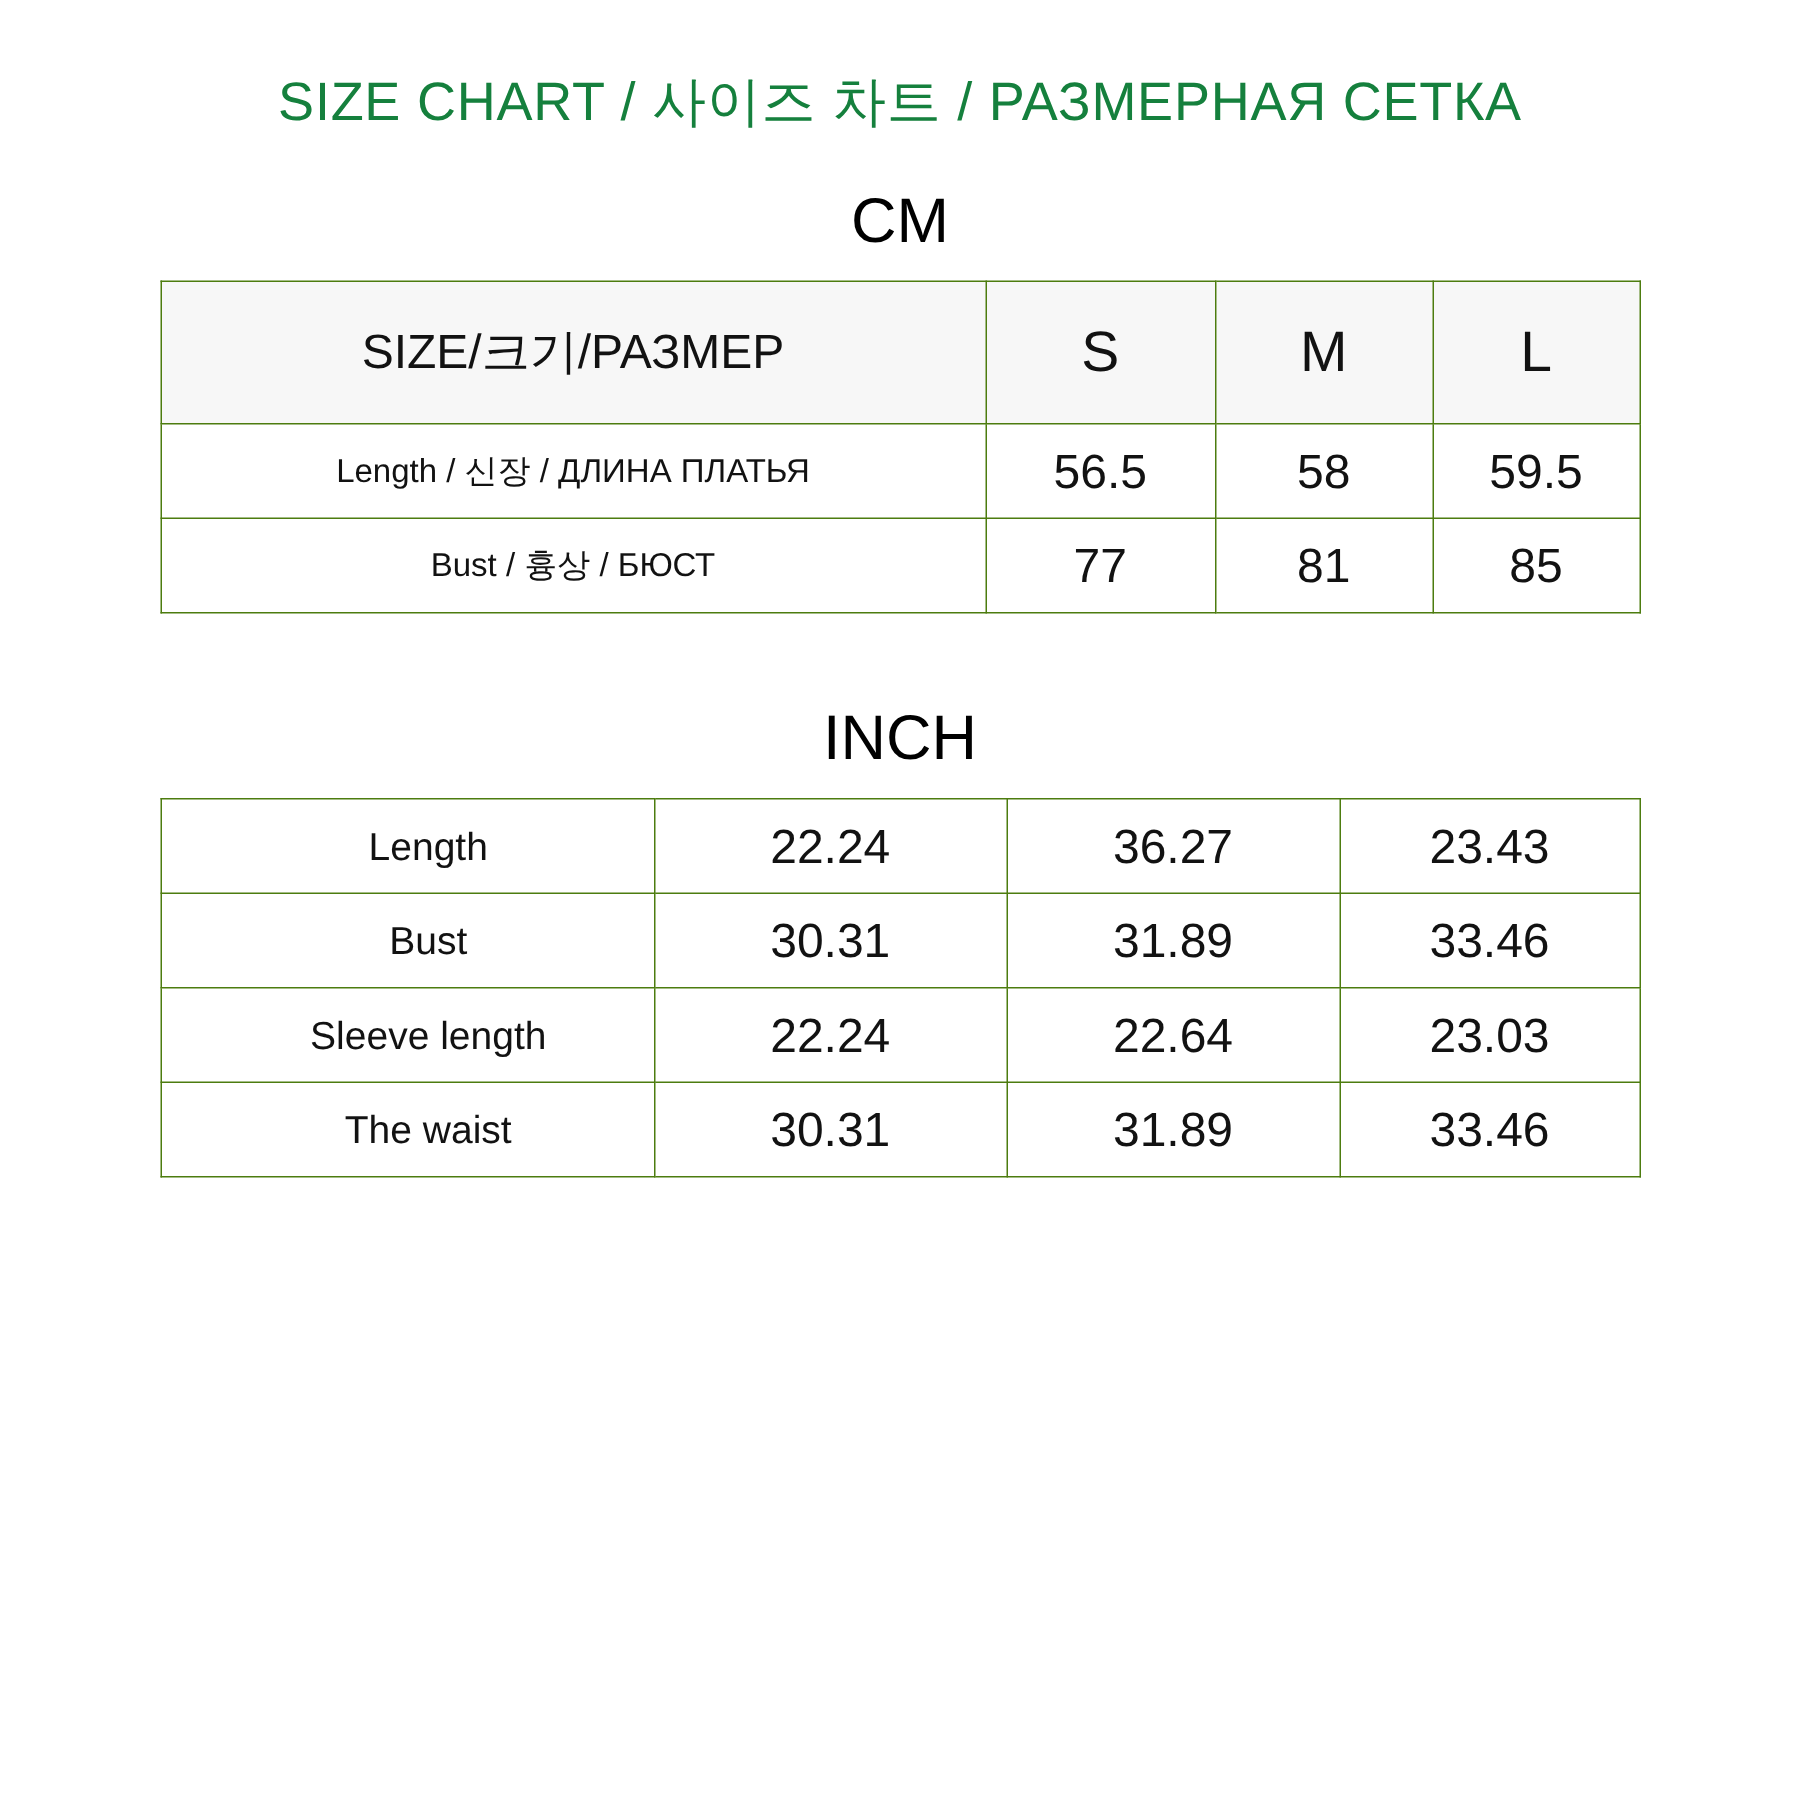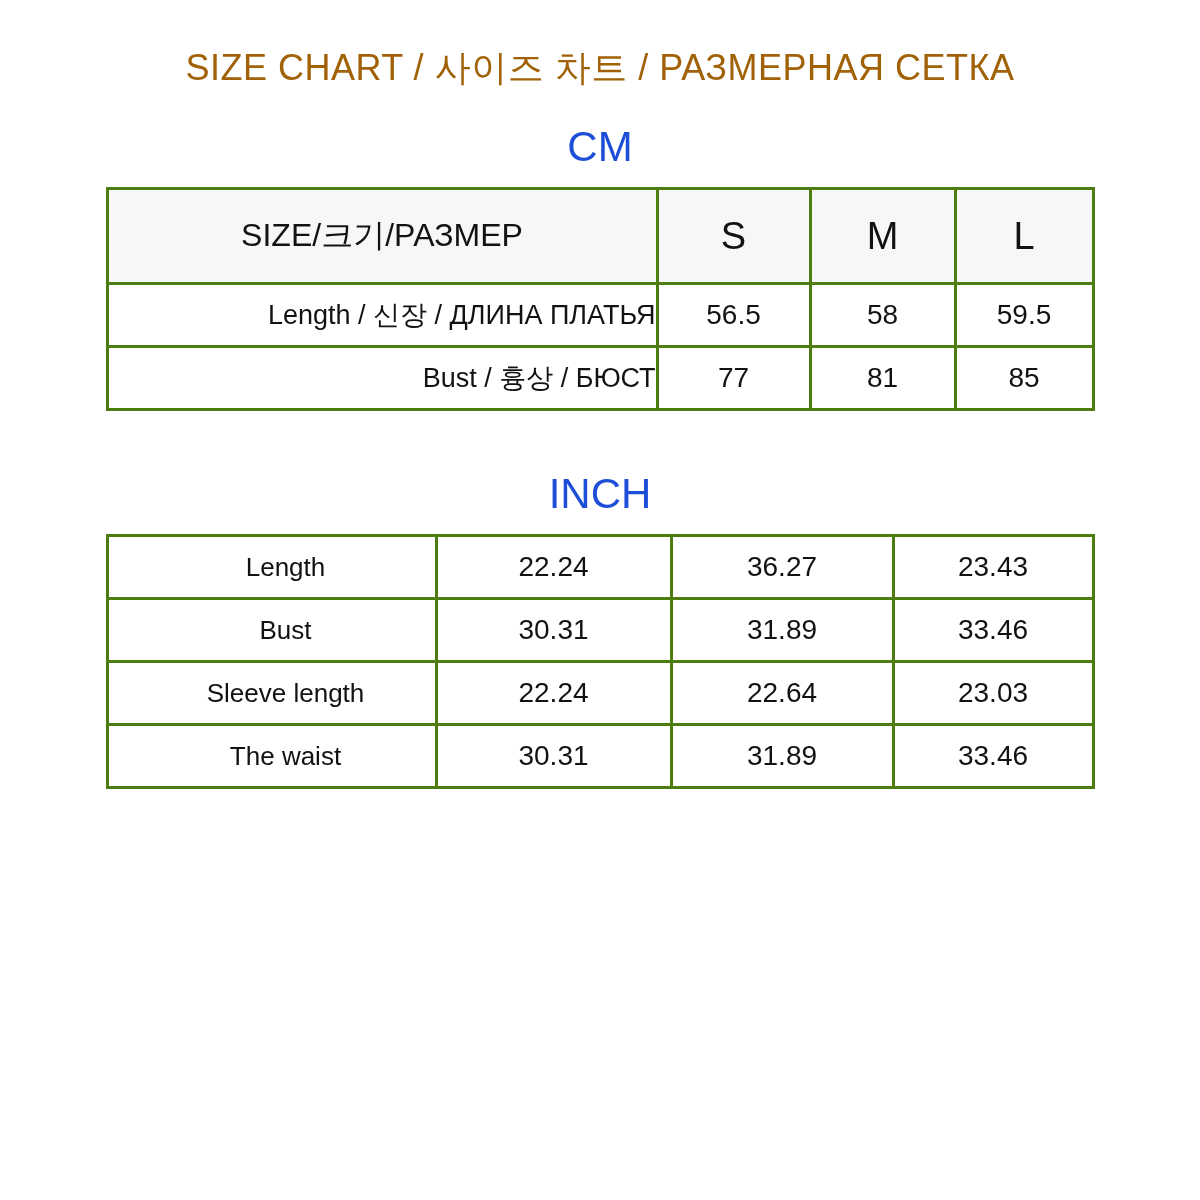--- a/index.html
+++ b/index.html
@@ -15,64 +15,64 @@
     background: #ffffff;
     overflow: hidden;
   }
   .main-title {
     margin-top: 50px;
     text-align: center;
     font-size: 36px;
     font-weight: 400;
     line-height: 1.0;
     letter-spacing: 0.5px;
-    color: #a16207;
+    color: #15803d;
   }
   .section-heading {
     text-align: center;
     font-size: 42px;
     font-weight: 400;
     line-height: 1.0;
-    color: #1d4ed8;
+    color: #000000;
   }
   .heading-cm   { margin-top: 40px; }
   .heading-inch { margin-top: 62px; }
 
   table.size-table {
     margin: 19px auto 0 auto;
     width: 986px;
     border-collapse: collapse;
     table-layout: fixed;
   }
   table.size-table th,
   table.size-table td {
-    border: 3px solid #4d7c0f;
+    border: 1px solid #4d7c0f;
     text-align: center;
     vertical-align: middle;
     background: #ffffff;
     overflow: hidden;
     white-space: nowrap;
   }
   tr.header-row { height: 95px; }
   tr.data-row   { height: 63px; }
 
   tr.header-row th {
     background: #f7f7f7;
     font-weight: 400;
   }
   th.label-header { font-size: 32px; }
   th.size-header  { font-size: 38px; font-weight: 700; }
 
   td.row-label {
     background: #f7f7f7;
     font-weight: 400;
   }
-  table.cm-table td.row-label   { font-size: 27px; text-align: right; }
+  table.cm-table td.row-label   { font-size: 22px; }
   table.inch-table td.row-label { font-size: 26px; padding-left: 28px; }
-  td.value-cell { font-size: 28px; }
+  td.value-cell { font-size: 32px; }
 
   
   table.cm-table col.c-label { width: 550px; }
   table.cm-table col.c-s     { width: 153px; }
   table.cm-table col.c-m     { width: 145px; }
   table.cm-table col.c-l     { width: 138px; }
 
   
   table.inch-table col.c-label { width: 329px; }
   table.inch-table col.c-s     { width: 235px; }

